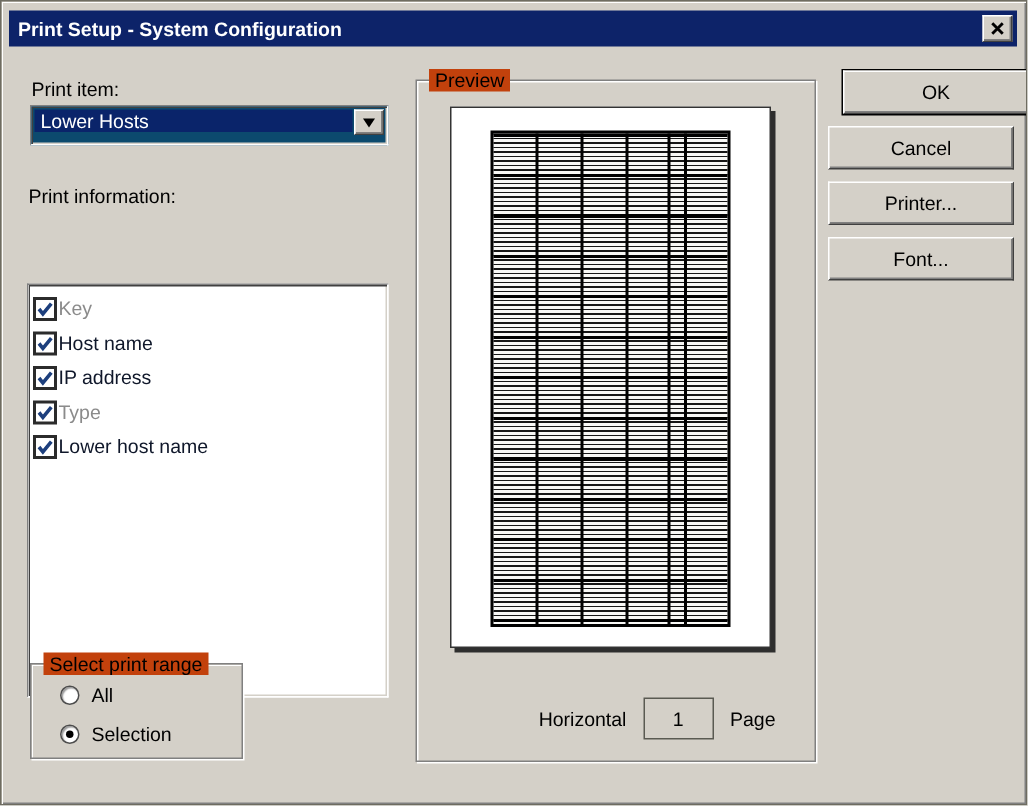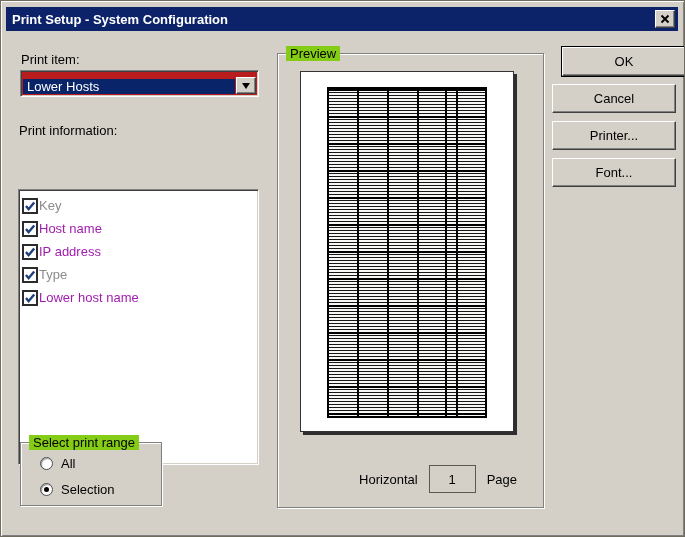--- a/index.html
+++ b/index.html
@@ -21,24 +21,24 @@
     width:20px;height:18px;background:#d4d0c8;padding:0;cursor:pointer;
     border:1px solid;border-color:#ffffff #404040 #404040 #ffffff;
     box-shadow:inset -1px -1px 0 #808080;
     display:flex;align-items:center;justify-content:center;
   }
   
   .label{position:absolute;font-size:13px;color:#000;white-space:nowrap;}
   
   .combo{
     position:absolute;left:19px;top:69px;width:239px;height:27px;
-    background:#b91c1c;
+    background:#0c4a6e;
     border:1px solid;border-color:#808080 #ffffff #ffffff #808080;
     box-shadow:inset 1px 1px 0 #404040, inset -1px -1px 0 #d4d0c8;
-    display:flex;align-items:flex-end;padding:2px;cursor:pointer;
+    display:flex;align-items:flex-start;padding:2px;cursor:pointer;
   }
   .combo-value{
     flex:1;color:#fff;font-size:13px;display:flex;align-items:center;
     padding-left:4px;white-space:nowrap;overflow:hidden;
   }
   .combo-btn{
     width:20px;margin-left:1px;background:#d4d0c8;flex:none;cursor:pointer;
     border:1px solid;border-color:#ffffff #404040 #404040 #ffffff;
     box-shadow:inset -1px -1px 0 #808080;
     display:flex;align-items:center;justify-content:center;
@@ -52,30 +52,30 @@
     box-shadow:inset 1px 1px 0 #404040, inset -1px -1px 0 #d4d0c8;
     padding:4px 2px 2px 3px;overflow:hidden;margin-top:47px;
   }
   .pi-row{display:flex;align-items:center;height:23px;cursor:pointer;}
   .checkbox{
     width:16px;height:16px;background:#fff;border:2px solid #2b2b2b;flex:none;
     display:flex;align-items:center;justify-content:center;
   }
   .check-icon{display:none;}
   .pi-row.checked .check-icon{display:block;}
-  .pi-label{font-size:13px;color:#a21caf;margin-left:1px;white-space:nowrap;}
+  .pi-label{font-size:13px;color:#0f172a;margin-left:1px;white-space:nowrap;}
   .pi-row.disabled .pi-label{color:#8b8b8b;}
   
   .groupbox{
     position:absolute;background:#d4d0c8;
     border:1px solid #808080;
     box-shadow:inset 1px 1px 0 #ffffff, 1px 1px 0 #ffffff;
   }
   .groupbox .legend{
-    position:absolute;top:-8px;left:8px;background:#84cc16;
+    position:absolute;top:-8px;left:8px;background:#c2410c;
     padding:0 4px;font-size:13px;color:#000;white-space:nowrap;
   }
   .range-group{left:19px;top:441px;width:142px;height:64px;}
   .preview-group{left:276px;top:52px;width:267px;height:455px;}
   
   .radio-row{position:absolute;left:19px;display:flex;align-items:center;gap:8px;cursor:pointer;}
   .radio-row.r0{top:13px;}
   .radio-row.r1{top:39px;}
   .radio{
     width:13px;height:13px;border-radius:50%;background:#fff;flex:none;

